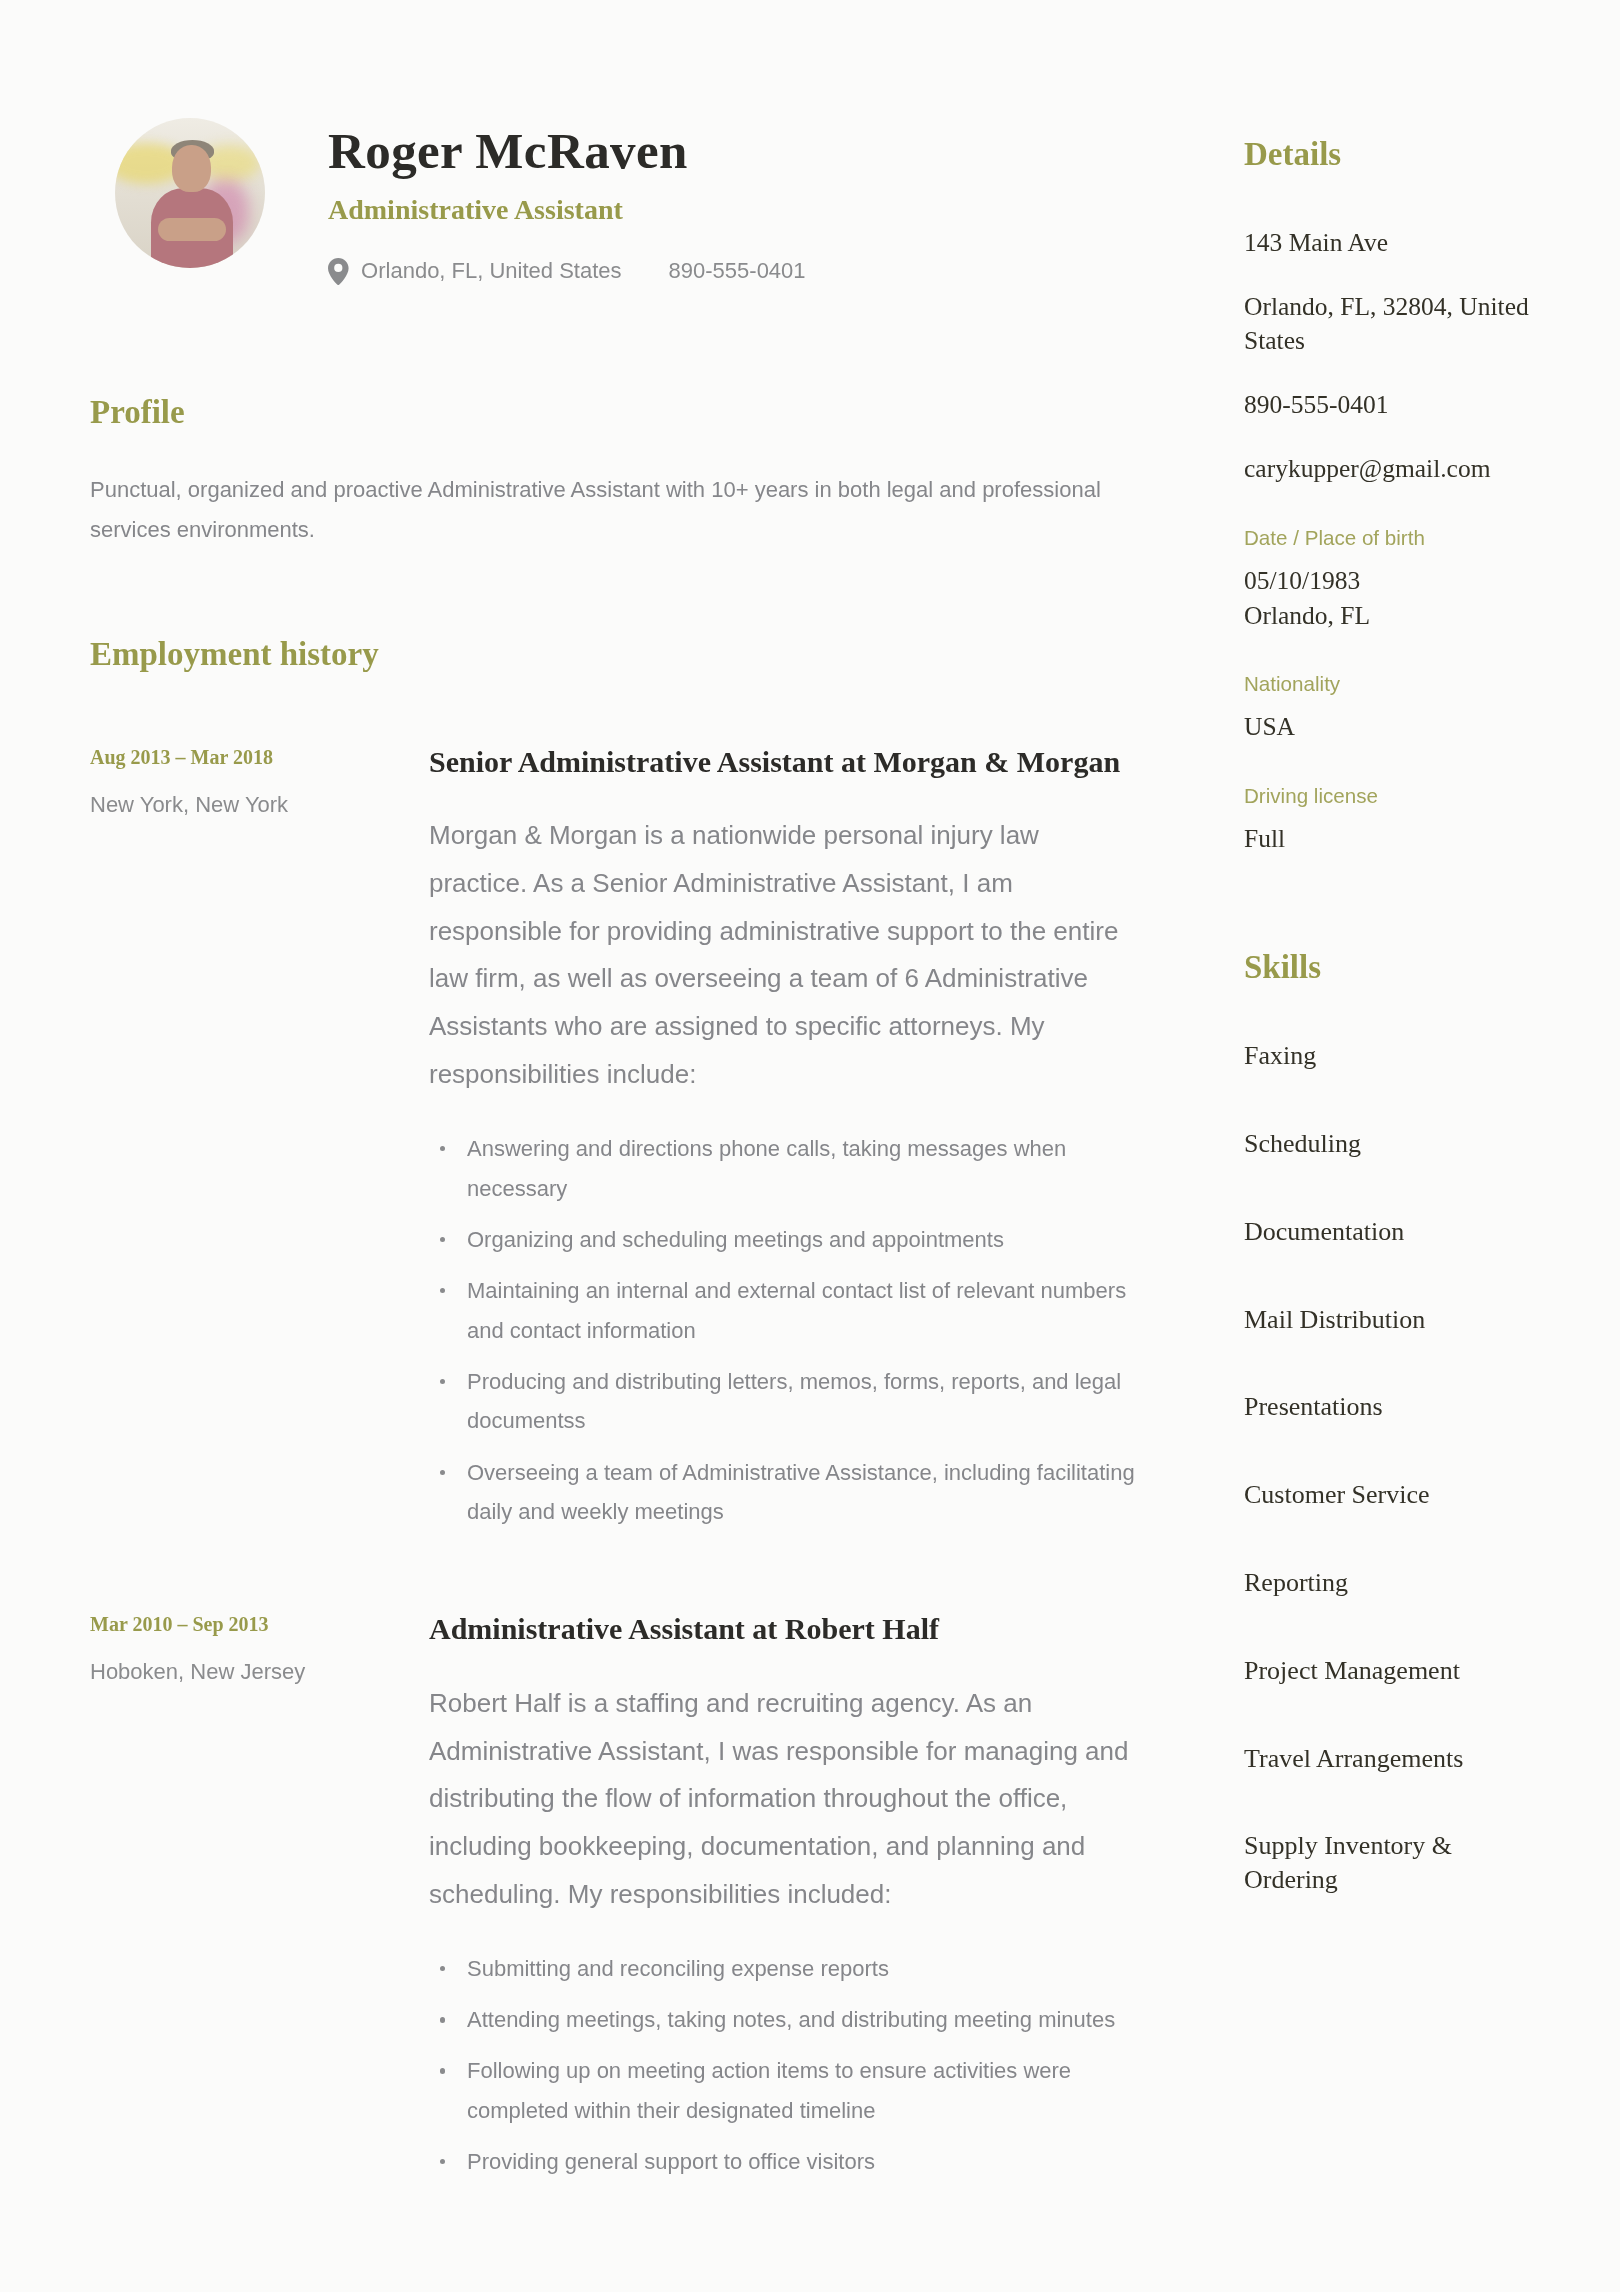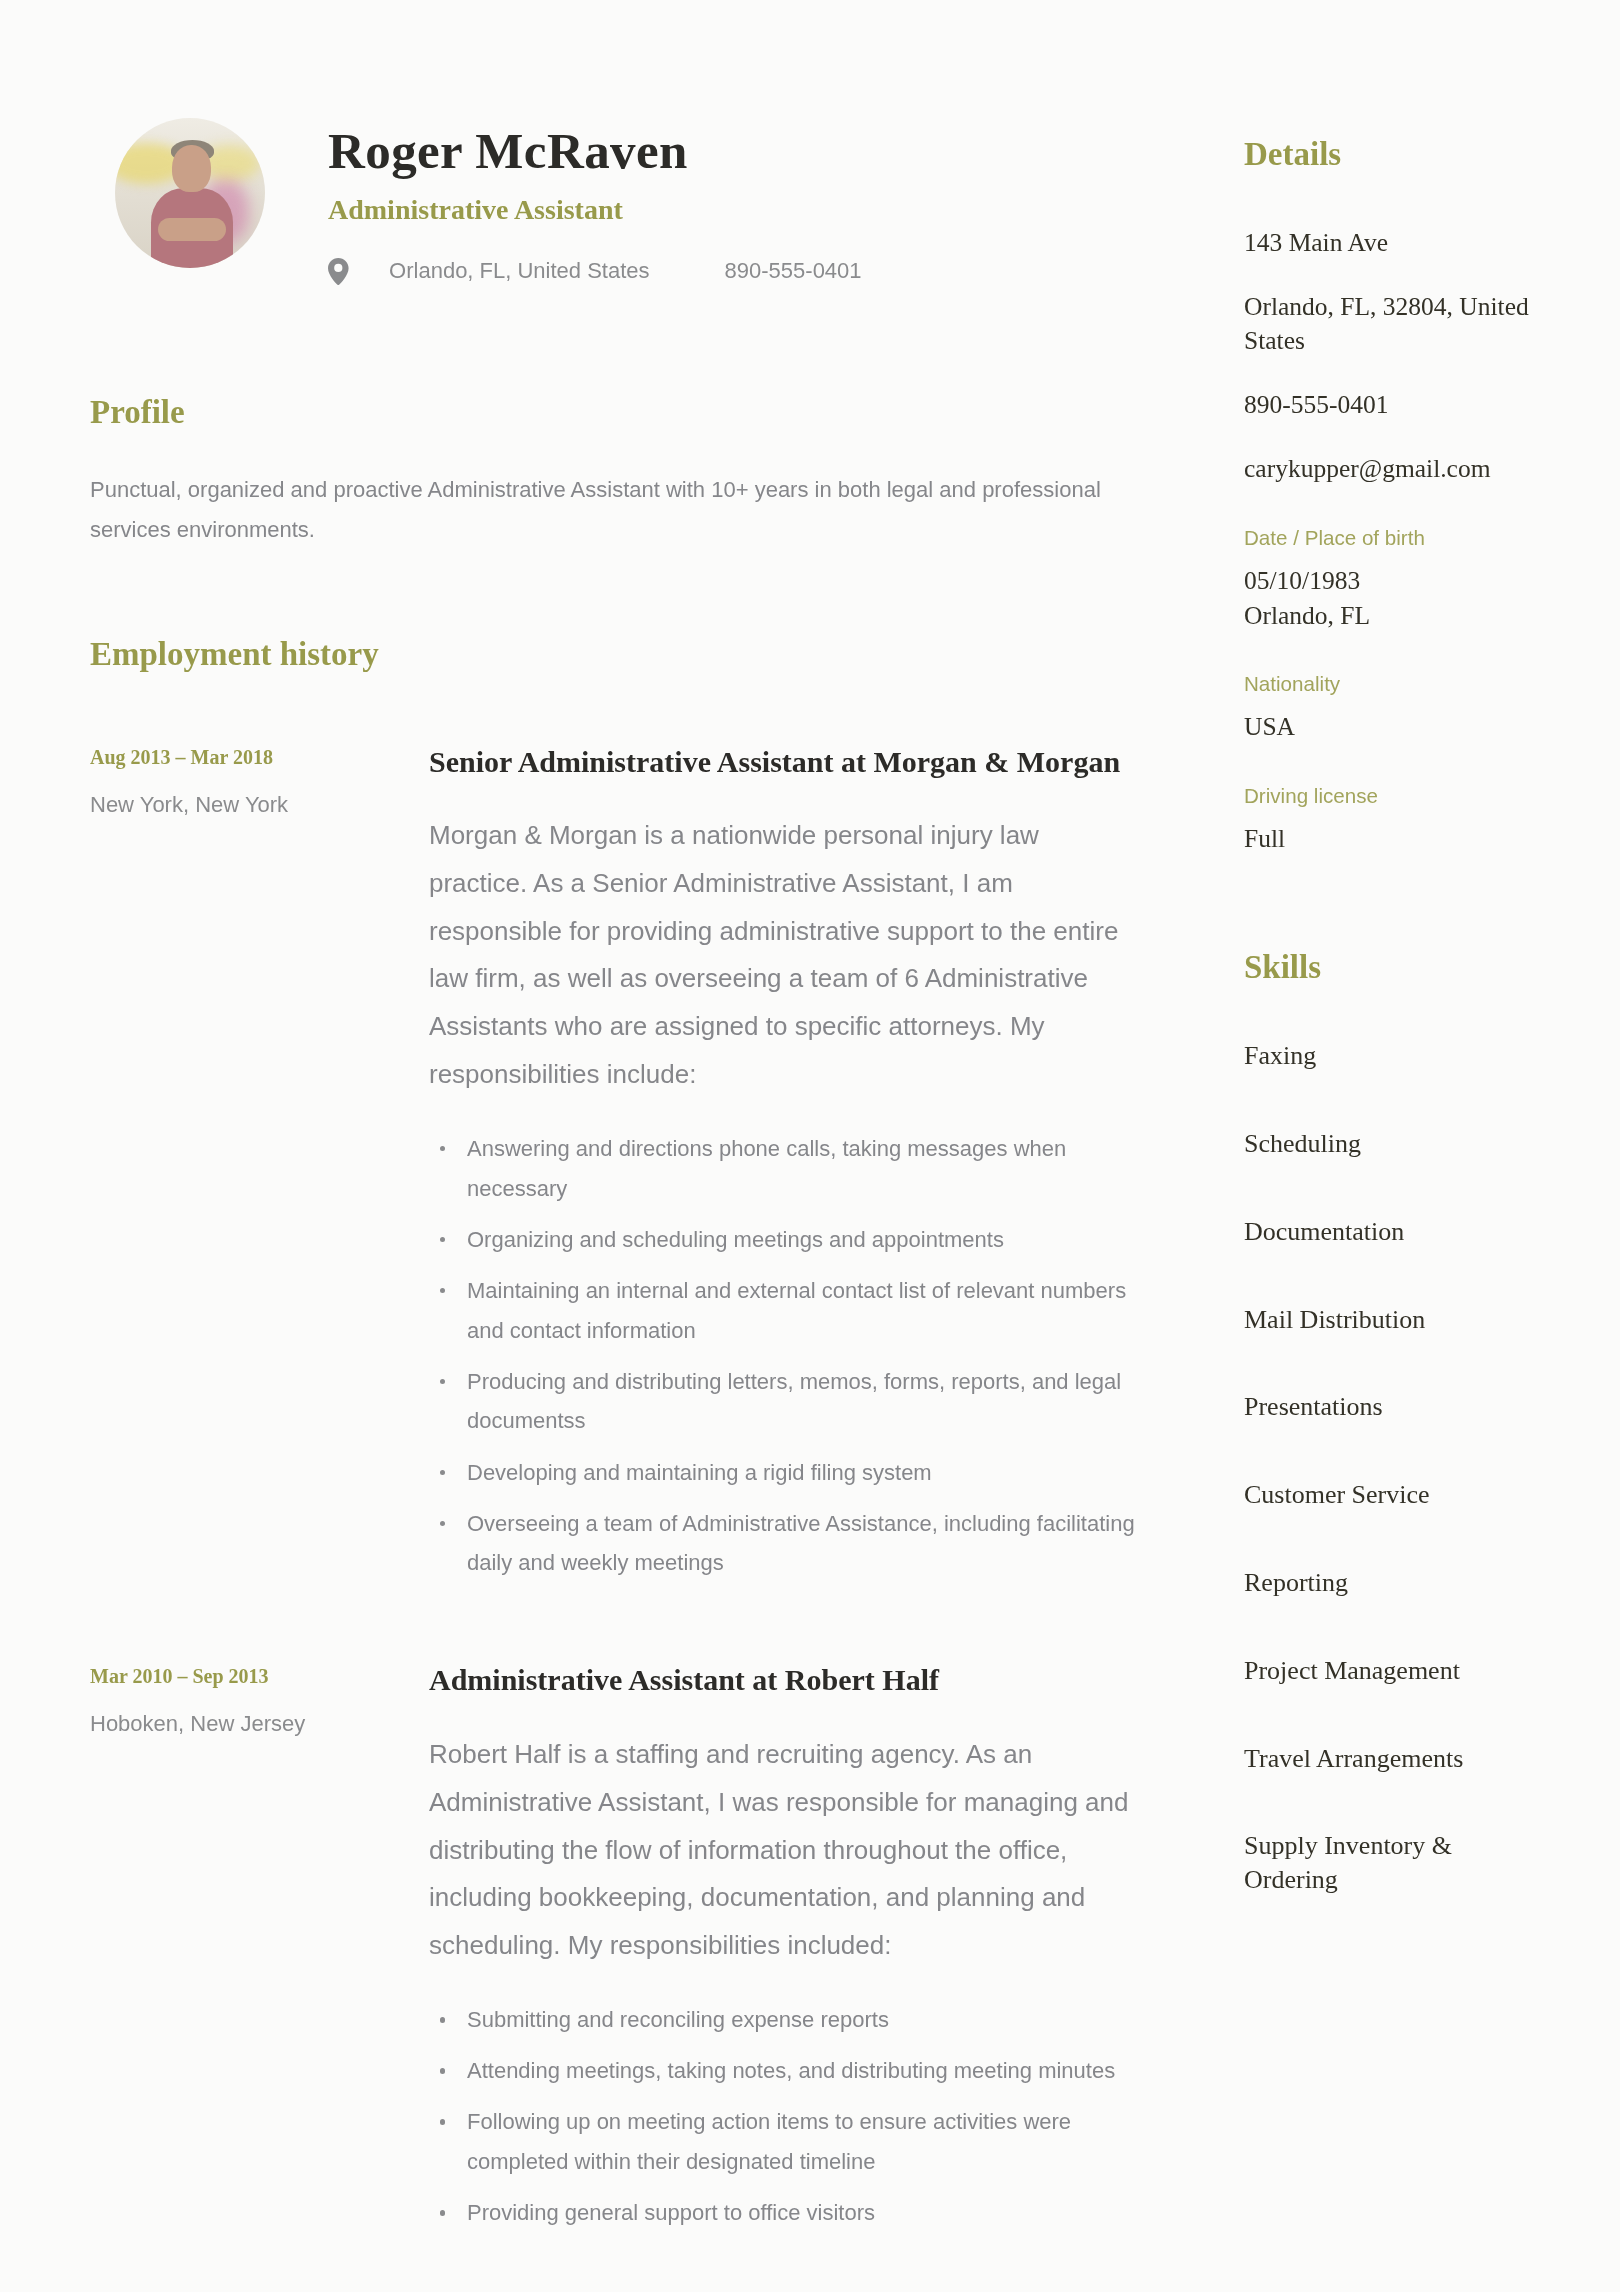--- a/index.html
+++ b/index.html
@@ -22,21 +22,21 @@
   .photo .bg-blob1 { position:absolute; left:-9px; top:25px; width:81px; height:41px; background:#e8d44f; opacity:.55; border-radius:50%; filter:blur(5.4px); }
   .photo .bg-blob2 { position:absolute; right:3.6px; top:27px; width:63px; height:36px; background:#ead95e; opacity:.5; border-radius:50%; filter:blur(6.3px); }
   .photo .bg-blob3 { position:absolute; right:16px; bottom:25px; width:48px; height:63px; background:#c95f9d; opacity:.45; border-radius:45%; filter:blur(7.2px); }
   .photo .head { position:absolute; left:57px; top:27px; width:39px; height:47px; background:#c9a088; border-radius:48% 48% 44% 44%; }
   .photo .hair { position:absolute; left:56px; top:21.5px; width:43px; height:21.5px; background:#8e8578; border-radius:50% 50% 40% 40%; }
   .photo .torso { position:absolute; left:36px; top:70px; width:82px; height:86px; background:#b5767d; border-radius:40% 40% 10% 10%; }
   .photo .arms { position:absolute; left:43px; top:100px; width:68px; height:23px; background:#c9a088; border-radius:12.5px; }
   .header-text { margin-left:63px; padding-top:5.4px; }
   .name { font-family:"Liberation Serif", serif; font-weight:600; font-size:51px; line-height:1.1; color:#2c2b28; letter-spacing:0.4px; }
   .headline { margin-top:14.3px; font-family:"Liberation Serif", serif; font-weight:600; font-size:28px; color:#989a4b; }
-  .contact-row { margin-top:32px; display:flex; align-items:center; font-size:22px; color:#8a8b8d;gap:28px; }
+  .contact-row { margin-top:32px; display:flex; align-items:center; font-size:22px; color:#8a8b8d; }
   .contact-row svg { display:block; }
   .contact-row .loc { margin-left:12.5px; }
   .contact-row .tel { margin-left:47px; }
 
   .main { padding-left:90px; width:1048px; box-sizing:content-box; }
   .section-heading { font-family:"Liberation Serif", serif; font-weight:600; font-size:33px; line-height:1.3; color:#989a4b; }
   .profile-section { margin-top:106px; }
   .profile-text { margin-top:36px; font-size:22px; line-height:1.84; color:#85868a; width:1048px; }
   .employment-section { margin-top:82px; }
   .job { display:grid; grid-template-columns:339px 709px; margin-top:63px; }
@@ -109,21 +109,20 @@
             <div class="job-loc">New York, New York</div>
           </div>
           <div class="job-body">
             <div class="job-title">Senior Administrative Assistant at Morgan &amp; Morgan</div>
             <div class="job-desc">Morgan &amp; Morgan is a nationwide personal injury law practice. As a Senior Administrative Assistant, I am responsible for providing administrative support to the entire law firm, as well as overseeing a team of 6 Administrative Assistants who are assigned to specific attorneys. My responsibilities include:</div>
             <ul class="bullets">
               <li>Answering and directions phone calls, taking messages when necessary</li>
               <li>Organizing and scheduling meetings and appointments</li>
               <li>Maintaining an internal and external contact list of relevant numbers and contact information</li>
               <li>Producing and distributing letters, memos, forms, reports, and legal documentss</li>
-              <li>Developing and maintaining a rigid filing system</li>
               <li>Overseeing a team of Administrative Assistance, including facilitating daily and weekly meetings</li>
             </ul>
           </div>
         </div>
 
         <div class="job">
           <div class="job-meta">
             <div class="job-dates">Mar 2010 – Sep 2013</div>
             <div class="job-loc">Hoboken, New Jersey</div>
           </div>

